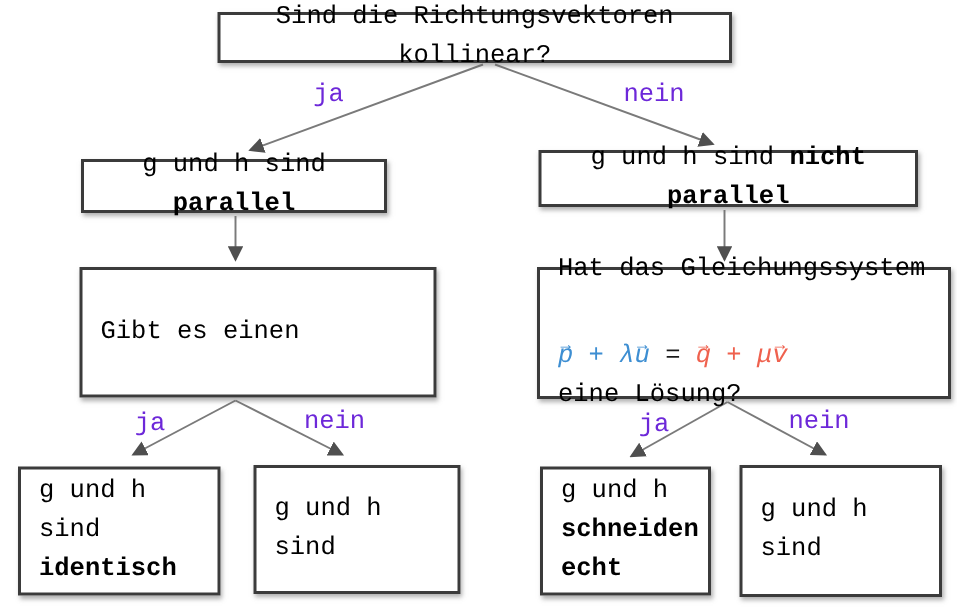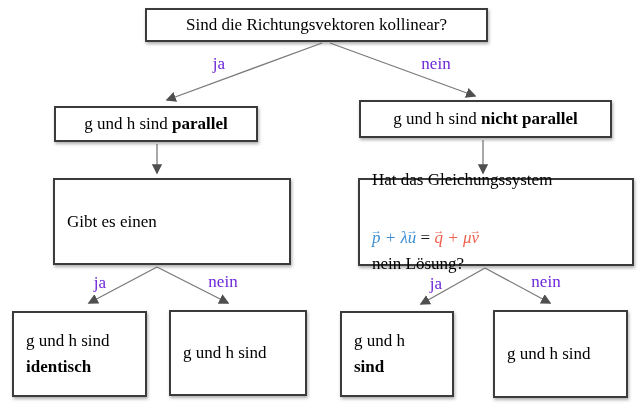--- a/index.html
+++ b/index.html
@@ -1,18 +1,18 @@
 <!DOCTYPE html>
 <html><head>
 <meta charset="utf-8">
 <style>
   html,body{margin:0;padding:0;background:#ffffff;}
   .stage{
     position:relative;width:638px;height:408px;background:#ffffff;overflow:hidden;
-    font-family:Liberation Serif, serif;color:#000;font-size:17px;
+    font-family:Liberation Mono, monospace;color:#000;font-size:17px;
   }
   .edges{position:absolute;left:0;top:0;width:638px;height:408px;}
   .box{
     position:absolute;background:#ffffff;border:2px solid #3b3b3b;box-sizing:border-box;
     box-shadow:1px 2px 3px rgba(110,110,110,.55);
     display:flex;flex-direction:column;justify-content:center;line-height:26px;
   }
   .box.center{align-items:center;text-align:center;padding:0 6px;}
   .box.left{align-items:flex-start;text-align:left;padding:4px 8px 4px 12px;}
   .edge-label{
@@ -63,35 +63,36 @@
     <div><span>g und h sind </span><strong>parallel</strong></div>
   </div>
 
   <div class="box left" style="left:53px;top:178px;width:238px;height:87px">
     <div>Gibt es einen</div>
   </div>
 
   <div class="box left" style="left:358px;top:178px;width:276px;height:88px">
     <div>Hat das Gleichungssystem</div>
     <div class="eq"><span class="eq-lhs"><span class="vec">p</span><span> + </span><span>λ</span><span class="vec">u</span></span><span class="eq-equals"> = </span><span class="eq-rhs"><span class="vec">q</span><span> + </span><span>μ</span><span class="vec">v</span></span></div>
-    <div>nein Lösung?</div>
+    <div>eine Lösung?</div>
   </div>
 
   <div class="box left" style="left:12px;top:311px;width:135px;height:86px">
     <div>g und h sind</div>
     <strong>identisch</strong>
   </div>
 
   <div class="box left" style="left:169px;top:310px;width:138px;height:86px">
     <div>g und h sind</div>
   </div>
 
-  <div class="box left" style="left:340px;top:311px;width:114px;height:86px">
+  <div class="box left" style="left:360px;top:311px;width:114px;height:86px">
     <div>g und h</div>
-    <strong>sind</strong>
+    <strong>schneiden</strong>
+    <strong>echt</strong>
   </div>
 
   <div class="box left" style="left:493px;top:310px;width:135px;height:88px">
     <div>g und h sind</div>
   </div>
 
   <span class="edge-label" style="left:219px;top:64px">ja</span>
   <span class="edge-label" style="left:436px;top:64px">nein</span>
   <span class="edge-label" style="left:100px;top:283px">ja</span>
   <span class="edge-label" style="left:223px;top:282px">nein</span>

